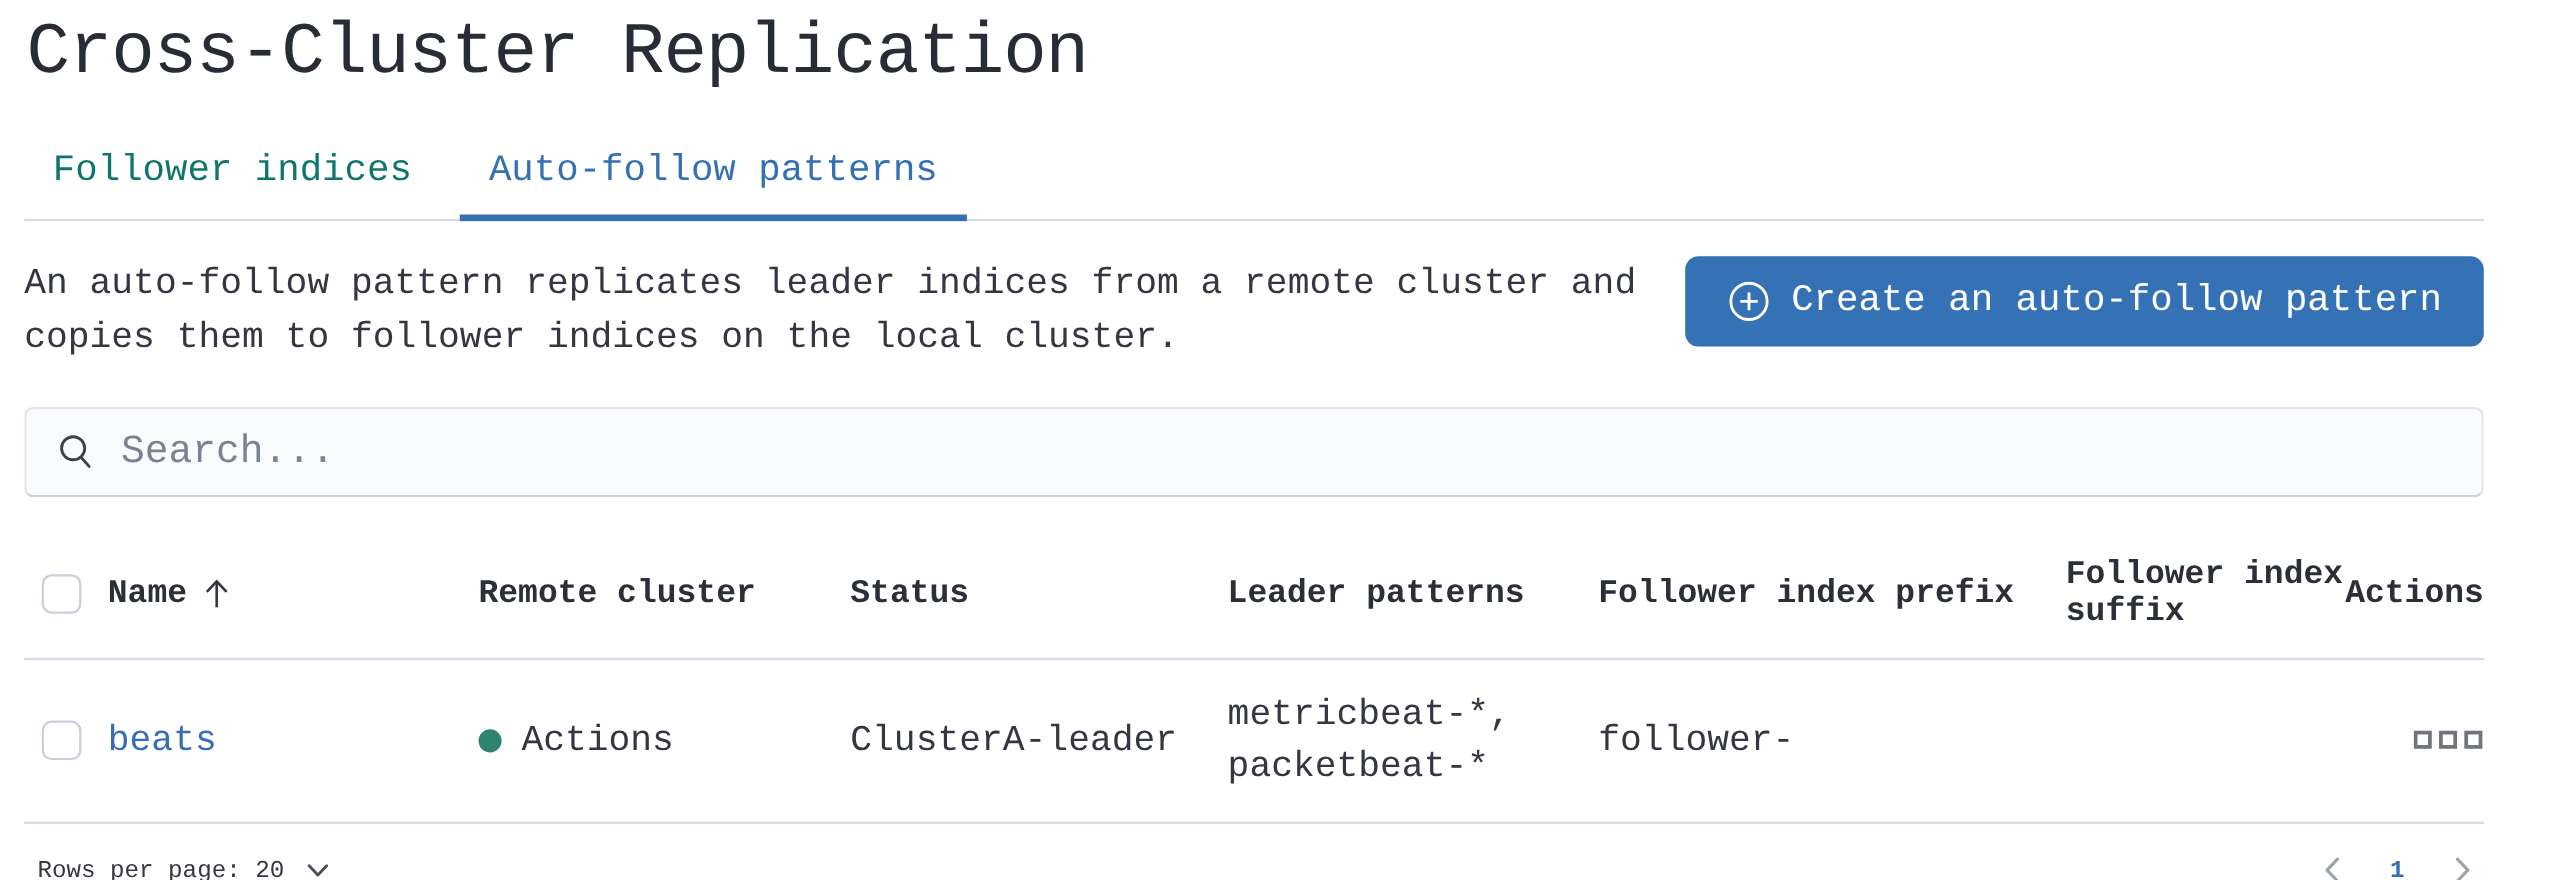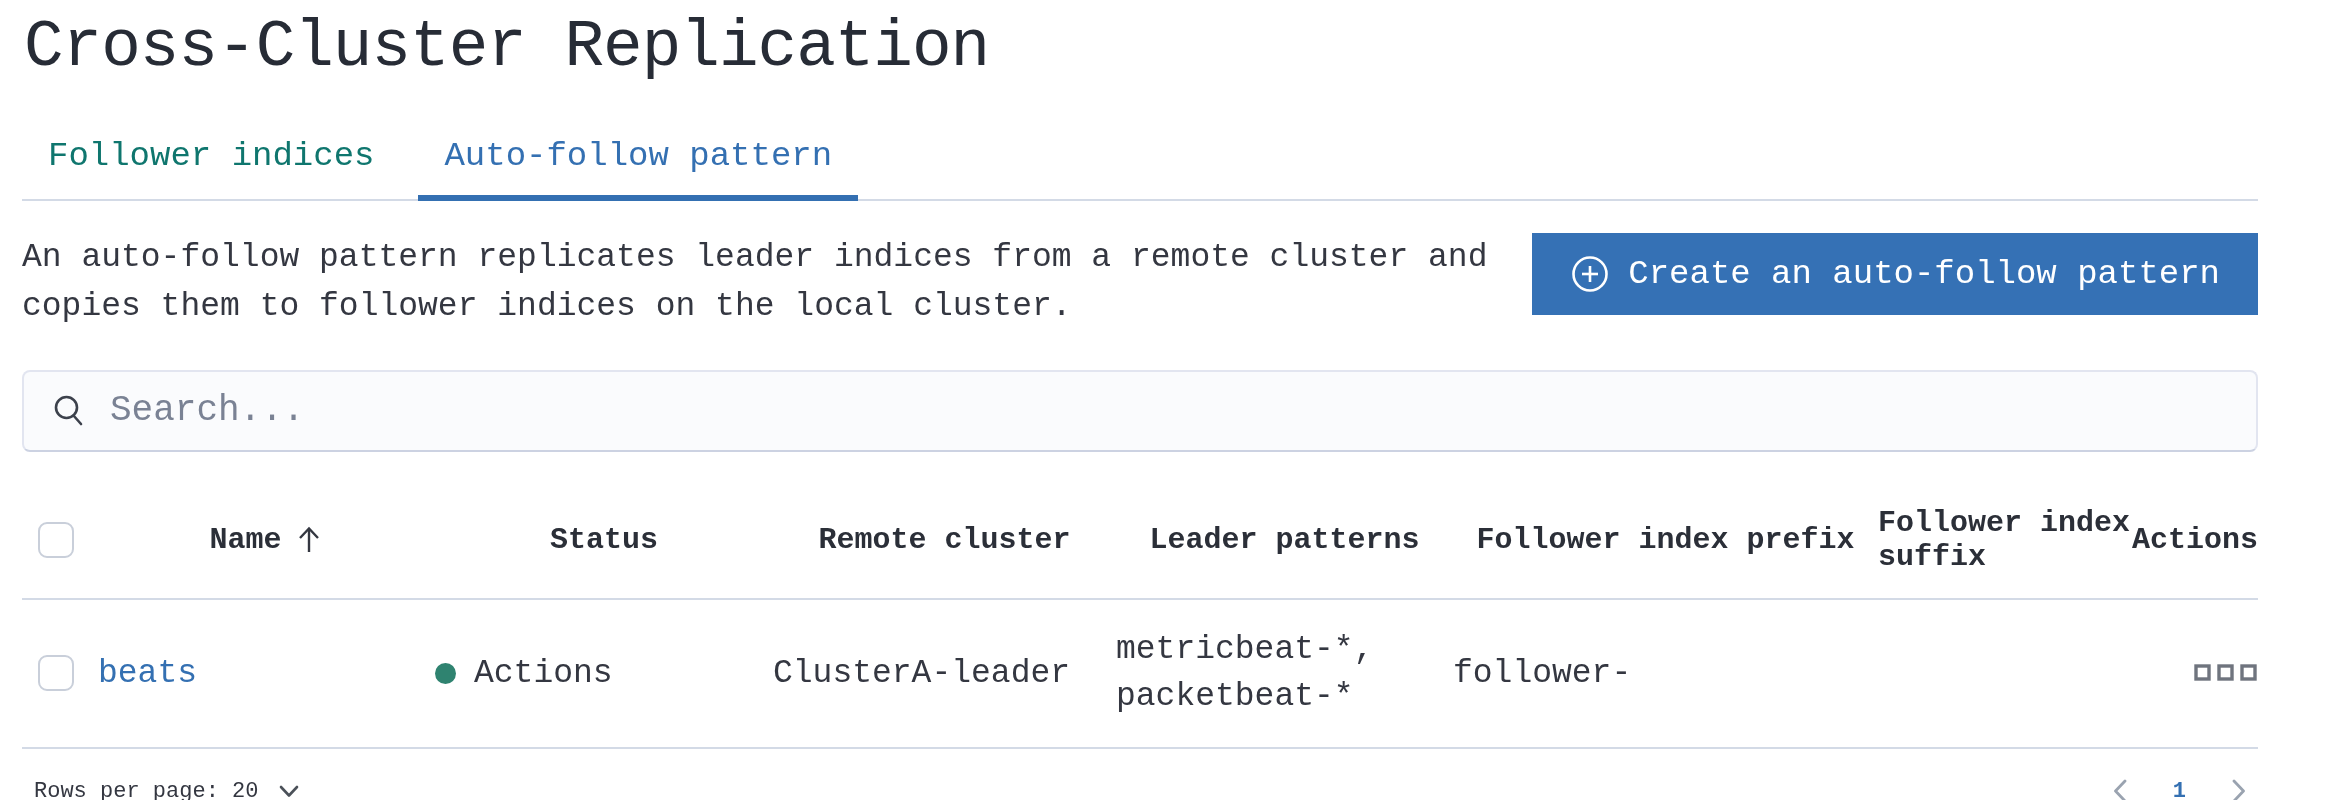--- a/index.html
+++ b/index.html
@@ -61,21 +61,21 @@
     color: #343741;
   }
   .create-btn {
     display: inline-flex;
     align-items: center;
     gap: 18px;
     flex: 0 0 auto;
     background: var(--button-bg, #3571b5);
     color: #ffffff;
     border: none;
-    border-radius: 0;
+    border-radius: 12px;
     height: 82px;
     padding: 0 38px;
     font-size: 34px;
     font-family: inherit;
     cursor: pointer;
     white-space: nowrap;
   }
 
   
   .search-bar {
@@ -112,21 +112,20 @@
     padding-bottom: 24px;
     border-bottom: 2px solid #d3dae6;
   }
   .th {
     display: flex;
     align-items: center;
     gap: 12px;
     font-size: 30px;
     font-weight: 700;
     color: #2b2f38;
-    justify-content: center;
   }
   .th.right, .cell.right { justify-content: flex-end; text-align: right; }
   .checkbox {
     width: 36px;
     height: 36px;
     margin-left: 16px;
     border: 2px solid #c9cfda;
     border-radius: 9px;
     background: #ffffff;
     cursor: pointer;
@@ -181,21 +180,21 @@
 </style>
 </head>
 <body>
 
 <div class="page">
 
   <h1 class="page-title">Cross-Cluster Replication</h1>
 
   <div class="tabs">
     <div class="tab">Follower indices</div>
-    <div class="tab active">Auto-follow pattern</div>
+    <div class="tab active">Auto-follow patterns</div>
   </div>
 
   <div class="intro">
     <p class="description">An auto-follow pattern replicates leader indices from a remote cluster and copies them to follower indices on the local cluster.</p>
     <button class="create-btn">
       <span class="icon">
         <svg width="40" height="40" viewBox="0 0 40 40" fill="none">
           <circle cx="20" cy="20" r="16.5" stroke="#ffffff" stroke-width="2.6"></circle>
           <line x1="20" y1="12" x2="20" y2="28" stroke="#ffffff" stroke-width="2.6"></line>
           <line x1="12" y1="20" x2="28" y2="20" stroke="#ffffff" stroke-width="2.6"></line>
@@ -223,22 +222,22 @@
         </div>
       <div class="th">
         <span>Name</span>
         <span class="icon">
           <svg width="30" height="32" viewBox="0 0 30 32" fill="none">
             <line x1="15" y1="5" x2="15" y2="28" stroke="#343741" stroke-width="2.4"></line>
             <polyline points="6,14 15,4.5 24,14" stroke="#343741" stroke-width="2.4" fill="none"></polyline>
           </svg>
         </span>
       </div>
+      <div class="th">Remote cluster</div>
       <div class="th">Status</div>
-      <div class="th">Remote cluster</div>
       <div class="th">Leader patterns</div>
       <div class="th">Follower index prefix</div>
       <div class="th">Follower index suffix</div>
       <div class="th right">Actions</div>
     </div>
 
     <div class="table-row">
       <div class="cell">
           <div class="checkbox"></div>
         </div>

